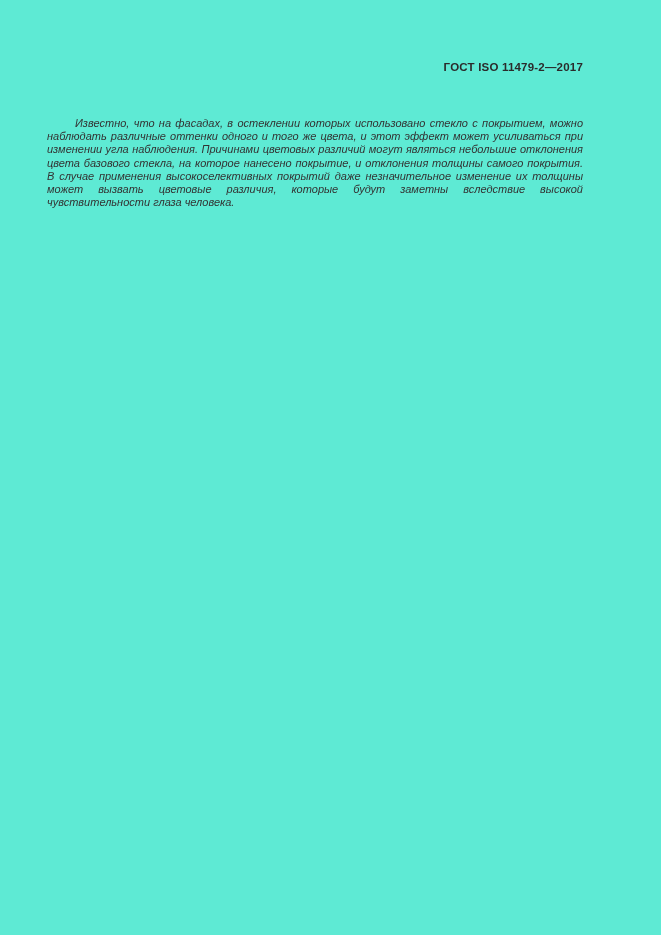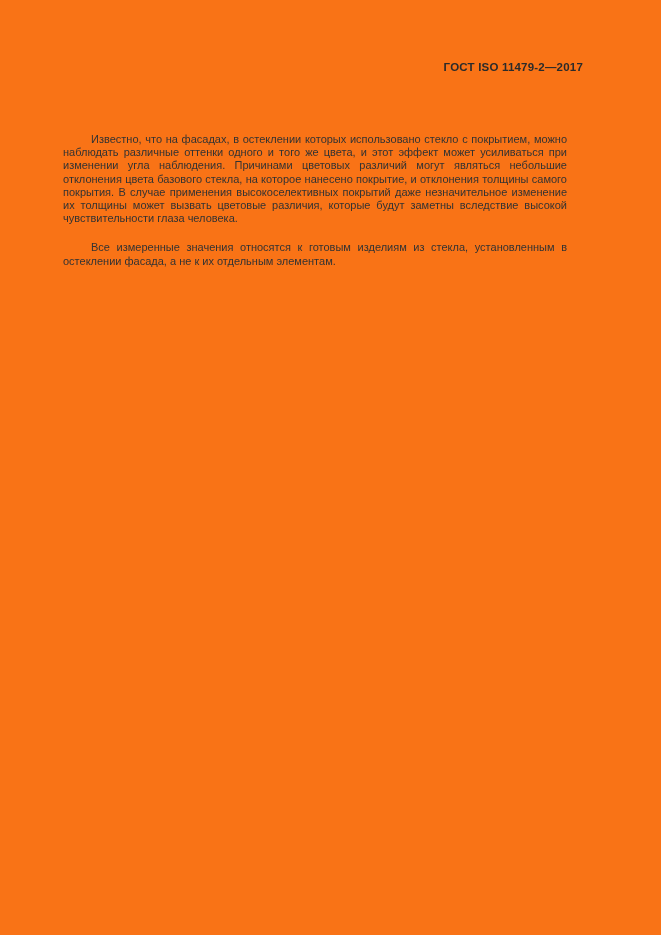--- a/index.html
+++ b/index.html
@@ -4,21 +4,21 @@
 <style>
   html, body {
     margin: 0;
     padding: 0;
     background: #ffffff;
   }
   .page {
     position: relative;
     width: 661px;
     height: 935px;
-    background: #f97316;
+    background: #5eead4;
     font-family: "Liberation Sans", sans-serif;
     color: #2e2e2e;
     overflow: hidden;
   }
   .doc-header {
     position: absolute;
     top: 61px;
     left: 47px;
     width: 536px;
     text-align: right;
@@ -41,23 +41,24 @@
     position: absolute;
     top: 117px;
     left: 47px;
     width: 536px;
     font-size: 11px;
     line-height: 13.2px;
     text-align: justify;
     color: #333333;
   }
   .doc-body p {
-    margin: 16px;
+    margin: 0;
     padding: 0;
     text-indent: 28px;
+    font-style: italic;
   }
   .page-number {
     position: absolute;
     top: 841px;
     left: 47px;
     width: 536px;
     text-align: right;
     font-size: 10.5px;
     color: #3a3a3a;
   }
@@ -65,17 +66,16 @@
 </head>
 <body>
 
 <div class="page">
 
   <div class="doc-header">ГОСТ ISO 11479-2—2017</div>
 
 
   <div class="doc-body">
     <p>Известно, что на фасадах, в остеклении которых использовано стекло с покрытием, можно наблюдать различные оттенки одного и того же цвета, и этот эффект может усиливаться при изменении угла наблюдения. Причинами цветовых различий могут являться небольшие отклонения цвета базового стекла, на которое нанесено покрытие, и отклонения толщины самого покрытия. В случае применения высокоселективных покрытий даже незначительное изменение их толщины может вызвать цветовые различия, которые будут заметны вследствие высокой чувствительности глаза человека.</p>
-    <p>Все измеренные значения относятся к готовым изделиям из стекла, установленным в остеклении фасада, а не к их отдельным элементам.</p>
   </div>
 
 
 </div>
 
 </body></html>

